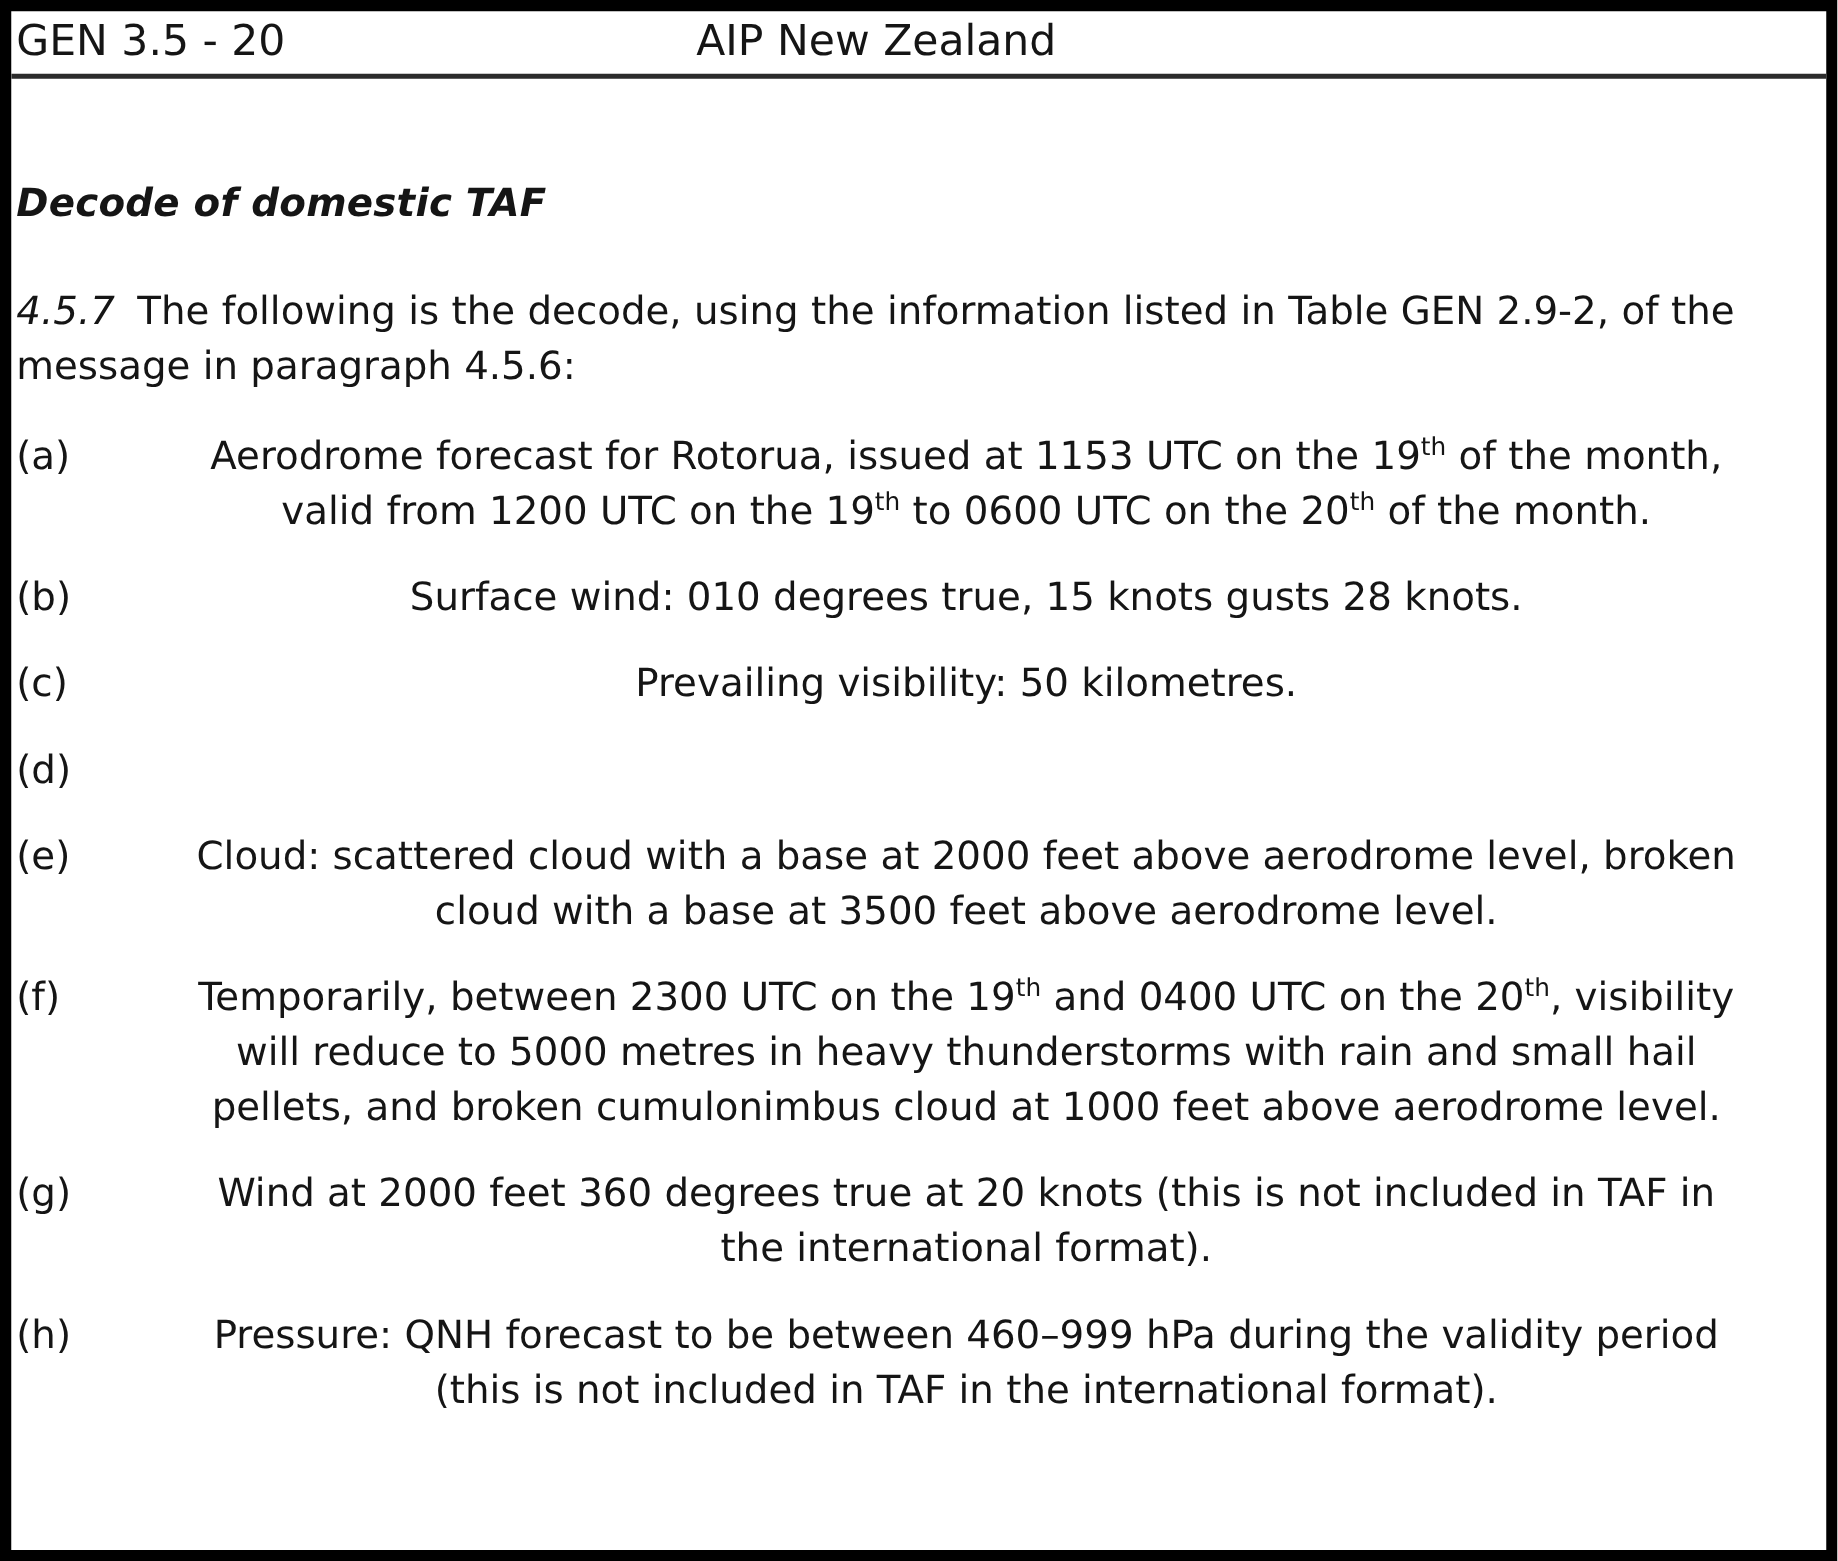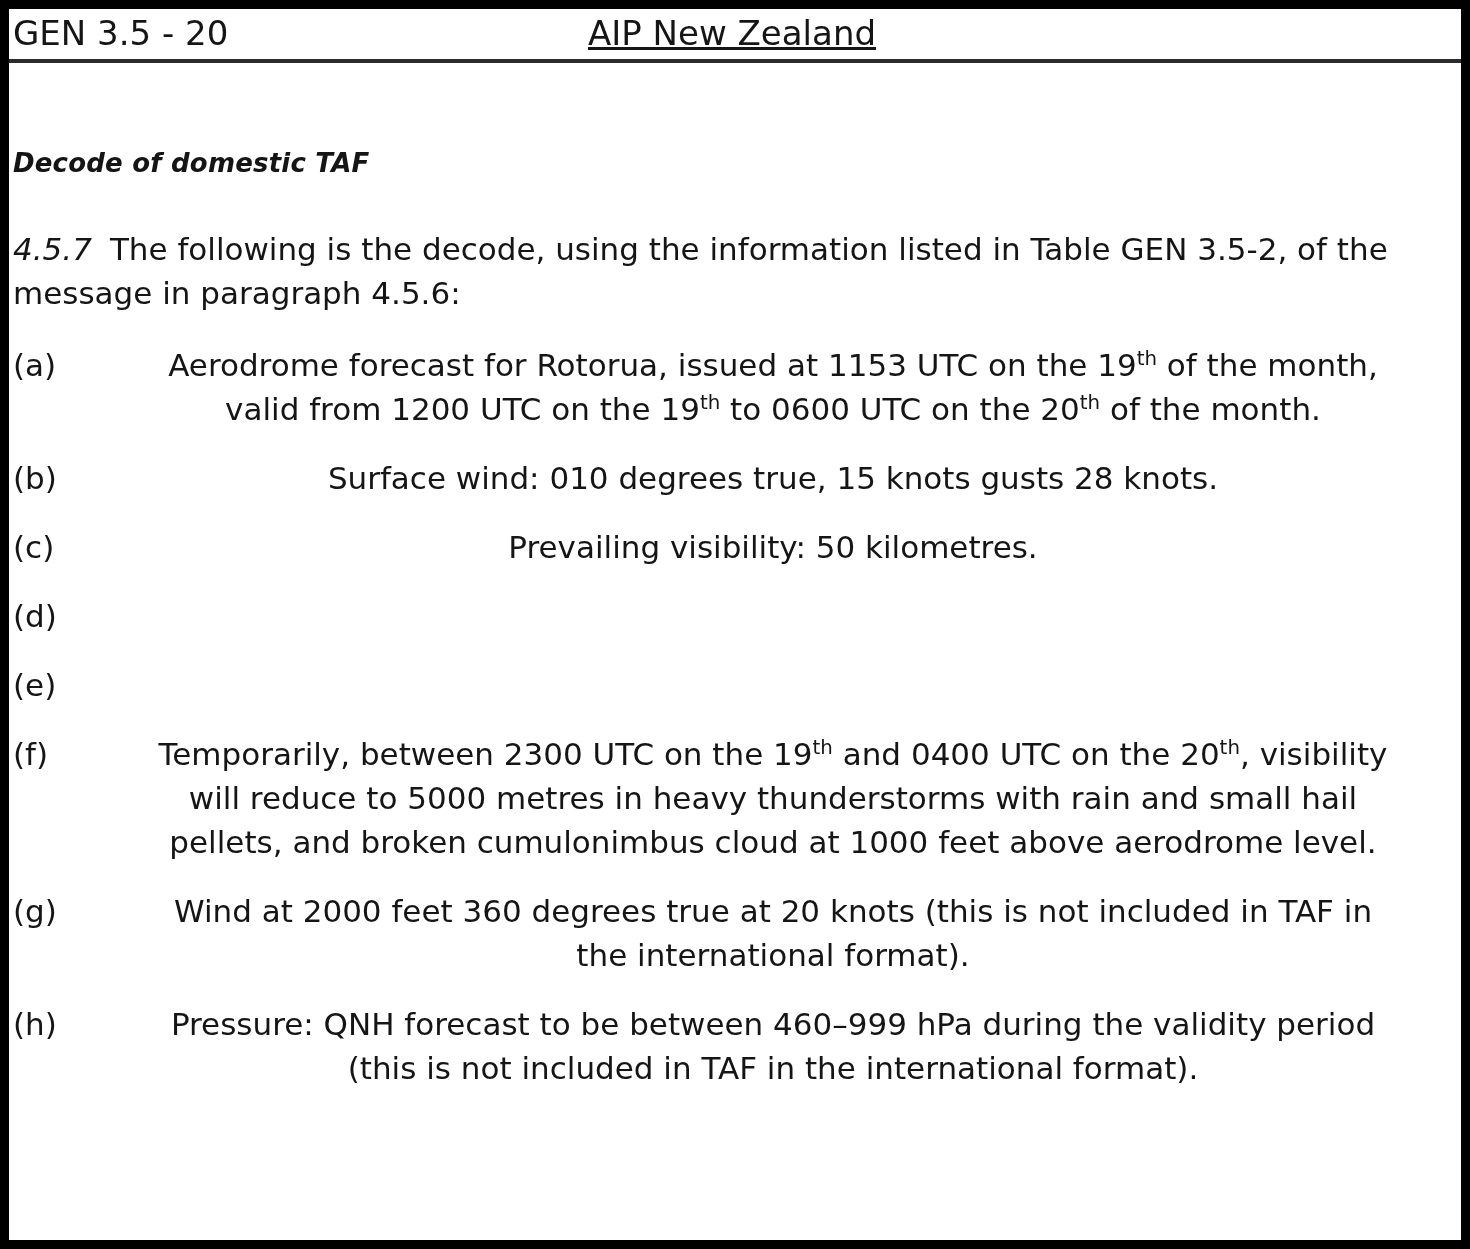--- a/index.html
+++ b/index.html
@@ -27,28 +27,27 @@
     border-bottom: 4px solid #2b2b2b;
     font-size: 34px;
     line-height: 38px;
     white-space: nowrap;
   }
   .header .page-ref {
     display: inline-block;
   }
   .header .publication {
     position: absolute;
-    left: 579px;
+    left: 548px;
     top: 5px;
-    text-decoration: underline;
   }
   
   .section-heading {
     margin: 82px 0 0 4px;
-    font-size: 26px;
+    font-size: 31px;
     line-height: 36px;
     font-weight: bold;
     font-style: italic;
     letter-spacing: 0.2px;
   }
   
   .intro {
     margin: 46px 0 0 4px;
     max-width: 1402px;
     font-size: 31px;
@@ -88,40 +87,41 @@
 
 <div class="page">
 
   <div class="header">
     <span class="page-ref">GEN 3.5 - 20</span>
     <span class="publication">AIP New Zealand</span>
   </div>
 
   <div class="section-heading">Decode of domestic TAF</div>
 
-  <p class="intro"><span class="para-number">4.5.7</span><span>The following is the decode, using the information listed in Table GEN 3.5-2, of the message in paragraph 4.5.6:</span></p>
+  <p class="intro"><span class="para-number">4.5.7</span><span>The following is the decode, using the information listed in Table GEN 2.9-2, of the message in paragraph 4.5.6:</span></p>
 
   <div class="items">
     <div class="item">
       <span class="label">(a)</span>
       <span class="text">Aerodrome forecast for Rotorua, issued at 1153 UTC on the 19<sup>th</sup> of the month, valid from 1200 UTC on the 19<sup>th</sup> to 0600 UTC on the 20<sup>th</sup> of the month.</span>
     </div>
     <div class="item">
       <span class="label">(b)</span>
       <span class="text">Surface wind: 010 degrees true, 15 knots gusts 28 knots.</span>
     </div>
     <div class="item">
       <span class="label">(c)</span>
       <span class="text">Prevailing visibility: 50 kilometres.</span>
     </div>
     <div class="item">
       <span class="label">(d)</span>
     </div>
     <div class="item">
       <span class="label">(e)</span>
+      <span class="text">Cloud: scattered cloud with a base at 2000 feet above aerodrome level, broken cloud with a base at 3500 feet above aerodrome level.</span>
     </div>
     <div class="item">
       <span class="label">(f)</span>
       <span class="text">Temporarily, between 2300 UTC on the 19<sup>th</sup> and 0400 UTC on the 20<sup>th</sup>, visibility will reduce to 5000 metres in heavy thunderstorms with rain and small hail pellets, and broken cumulonimbus cloud at 1000 feet above aerodrome level.</span>
     </div>
     <div class="item">
       <span class="label">(g)</span>
       <span class="text">Wind at 2000 feet 360 degrees true at 20 knots (this is not included in TAF in the international format).</span>
     </div>
     <div class="item">

